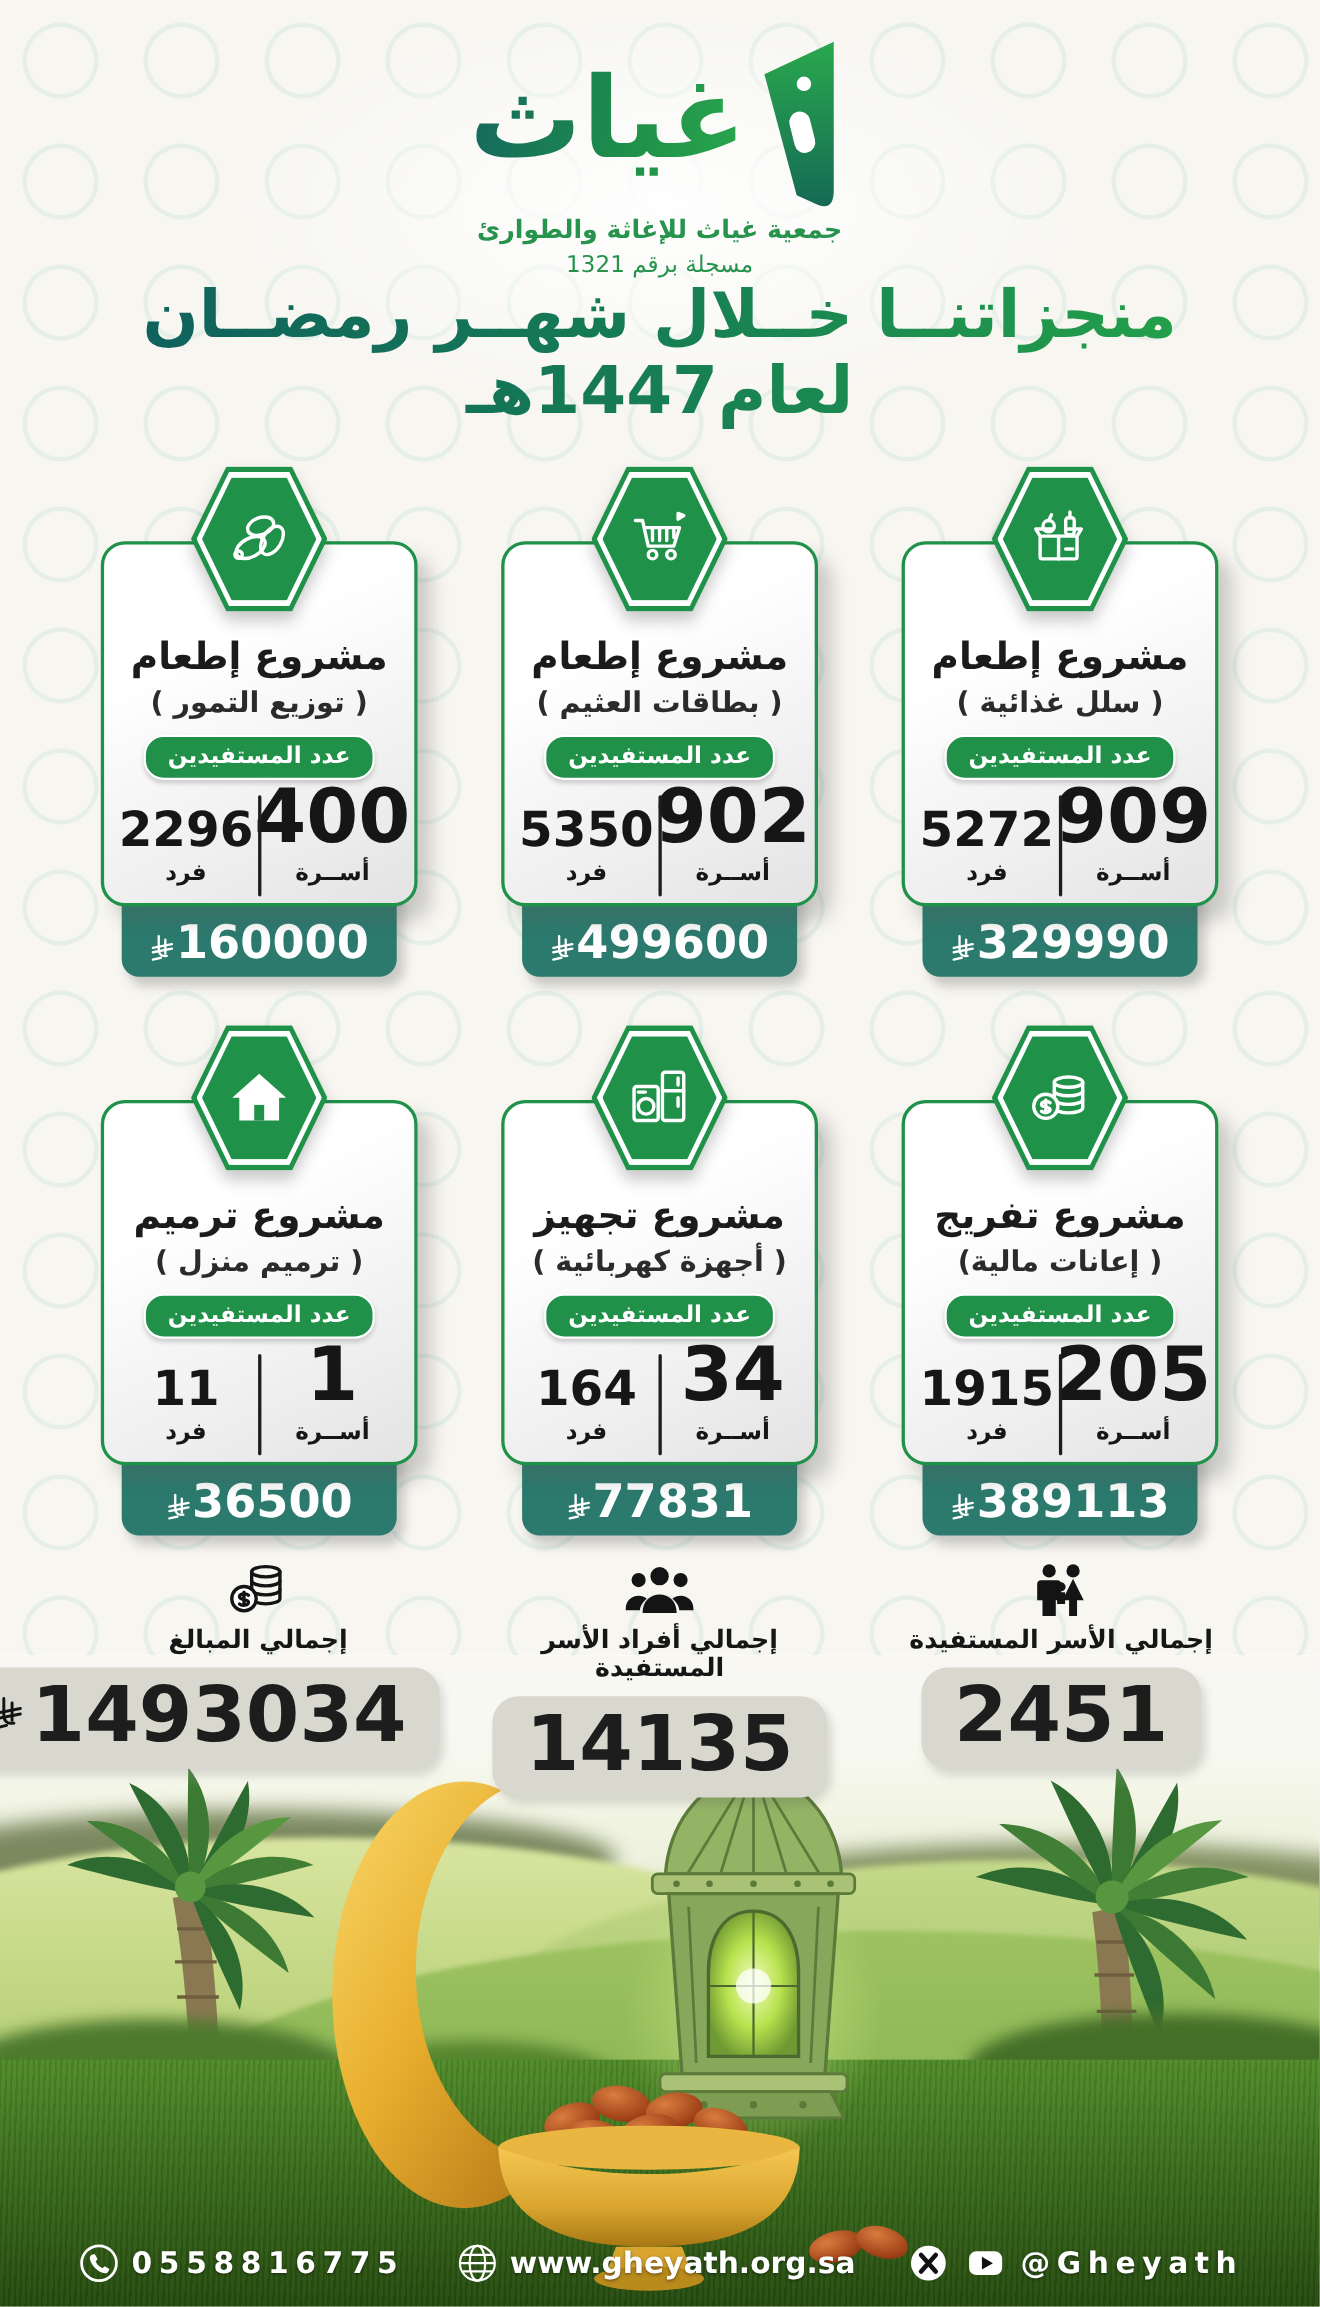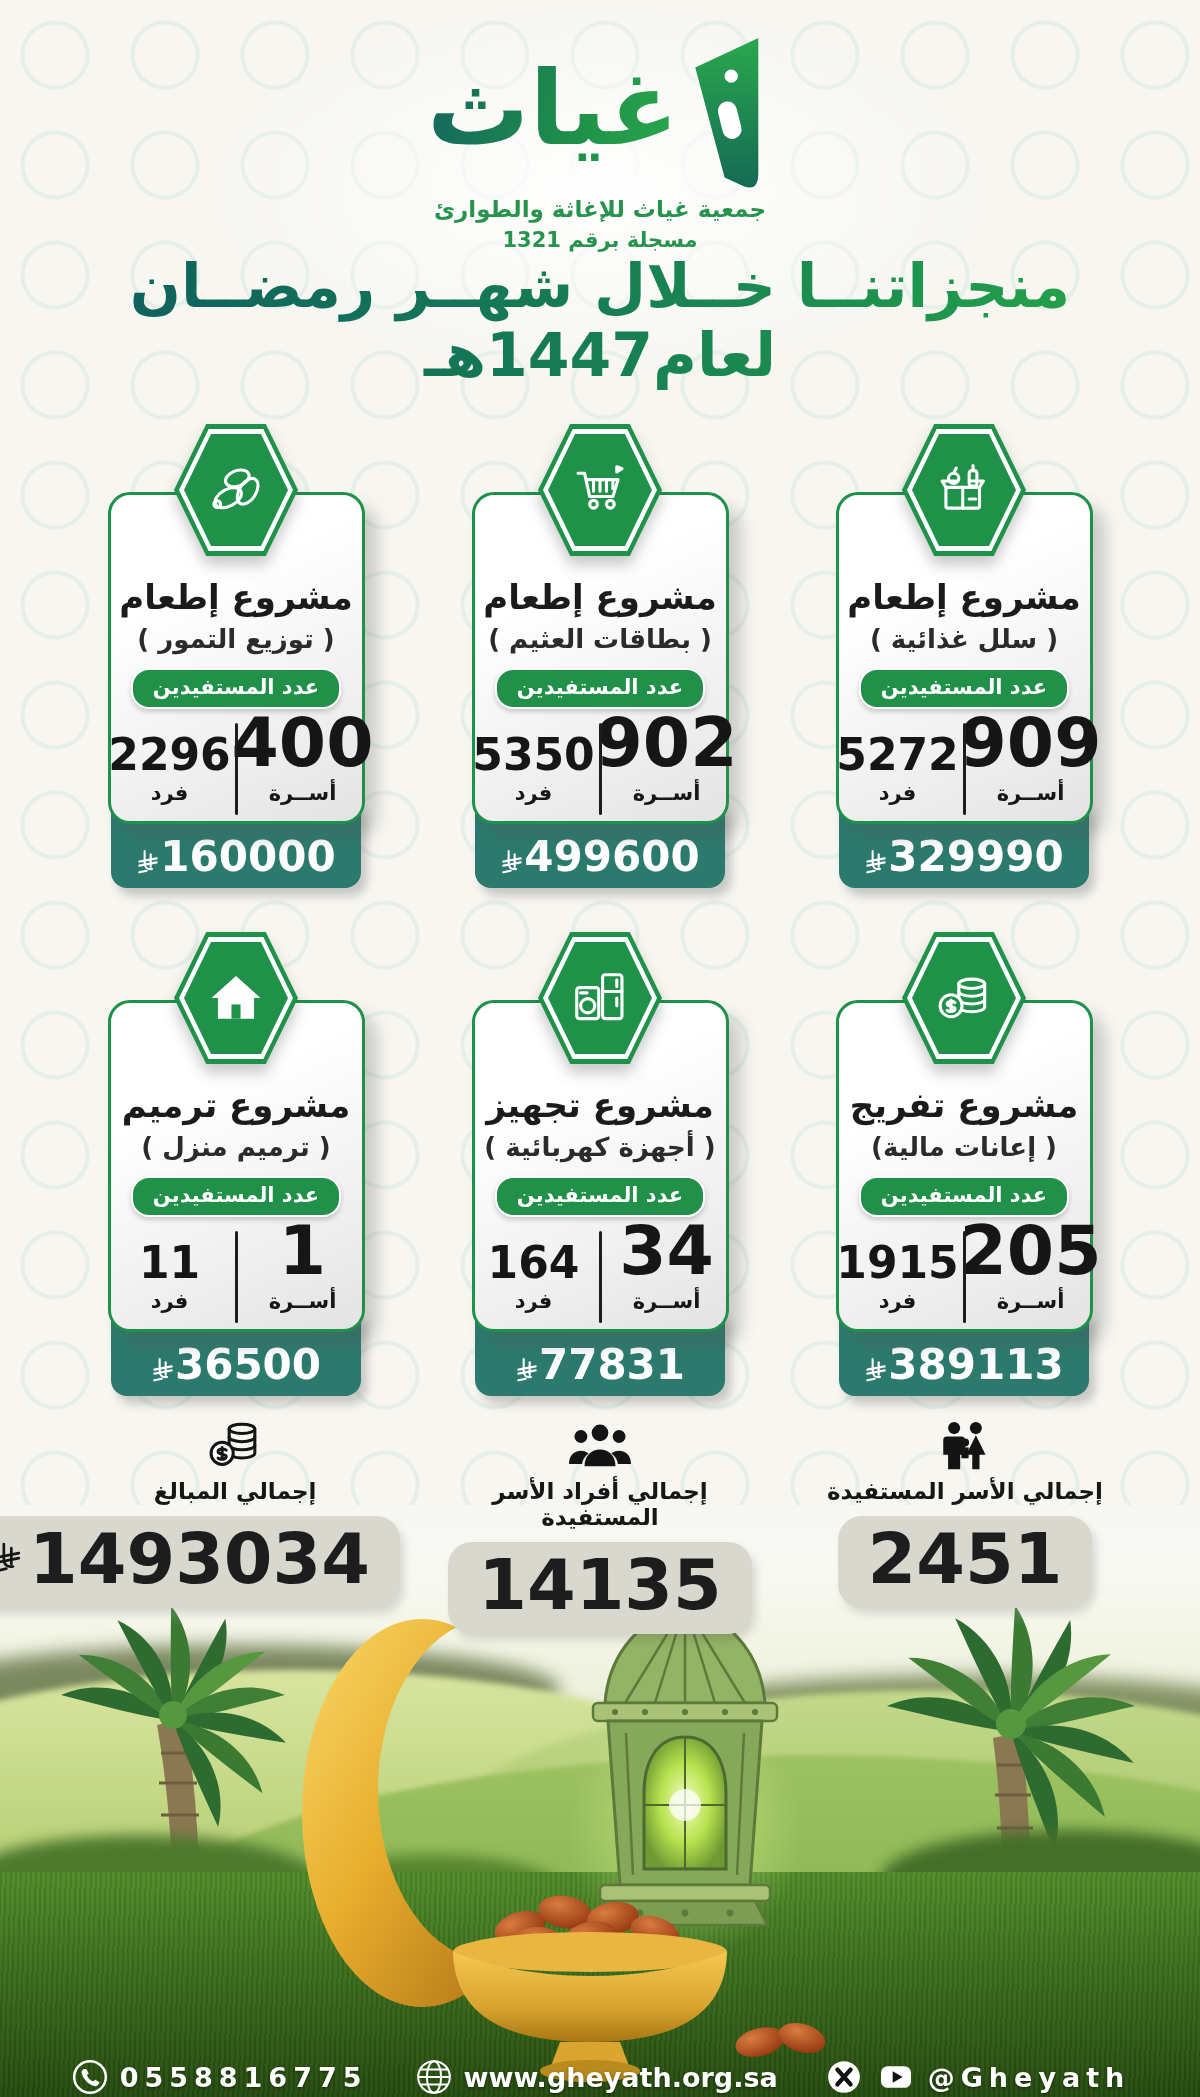--- a/index.html
+++ b/index.html
@@ -24,31 +24,31 @@
   .logo-word{
     font-size:102px; font-weight:700; line-height:1;
     color:#1d8a55;
     background:linear-gradient(100deg,#156a5d 5%,#1f9149 60%,#2aa84d);
     -webkit-background-clip:text; background-clip:text; -webkit-text-fill-color:transparent;
     padding-bottom:18px;
     text-decoration:underline;
   }
   .logo-mark{ margin-left:6px; }
   .org-line1{ font-size:23px; font-weight:700; color:#27934d; margin-top:-16px;}
-  .org-line2{ font-size:21px; font-weight:700; color:#27934d; margin-top:6px;}
+  .org-line2{ font-size:21px; font-weight:400; color:#27934d; margin-top:6px;}
   .main-title{
     font-size:60px; font-weight:800; line-height:1.15;
     color:#157055;
     background:linear-gradient(90deg,#0e5a60 0%,#157a55 45%,#27a847 100%);
     -webkit-background-clip:text; background-clip:text; -webkit-text-fill-color:transparent;
   }
   .cards-row{ display:flex; justify-content:space-between; padding:0 92px; }
   .row1{ margin-top:34px; }
   .row2{ margin-top:44px; }
-  .card-unit{ width:288px; display:flex; flex-direction:column;align-items:center; }
+  .card-unit{ width:288px; display:flex; flex-direction:column; }
   .hex{ position:relative; width:124px; height:132px; margin:0 auto -64px; z-index:3;
         filter:drop-shadow(0 9px 7px rgba(40,40,40,.25)); }
   .hex i{ position:absolute; display:block;
         clip-path:polygon(26% 0,74% 0,100% 50%,74% 100%,26% 100%,0 50%); }
   .hex .h-outer{ inset:0; background:#1f9149; }
   .hex .h-mid{ inset:5px; background:#ffffff; }
   .hex .h-inner{ inset:10px; background:#1f9149; display:flex; align-items:center; justify-content:center; }
   .card-box{
     position:relative; z-index:2; height:332px;
     border:3px solid #1f9149; border-radius:22px;
@@ -111,21 +111,21 @@
       linear-gradient(#4f8a28 0%,#3a6c1c 45%,#24490e 100%);
   }
   .palm{ position:absolute; z-index:2; }
   .palm-left{ left:25px; top:48px; }
   .palm-right{ right:5px; top:55px; }
   .crescent{ position:absolute; left:300px; top:112px; z-index:6; }
   .lantern{ position:absolute; left:560px; top:48px; z-index:5; }
   .bowl{ position:absolute; left:425px; top:385px; z-index:7; }
   .loose-dates{ position:absolute; left:728px; top:505px; z-index:7; }
   .contact-bar{
-    position:absolute; left:0; bottom:0; width:100%; z-index:8;
+    position:absolute; left:0; bottom:20px; width:100%; z-index:8;
     display:flex; direction:ltr; justify-content:center; align-items:center; gap:10px;
     color:#ffffff; text-shadow:0 1px 3px rgba(0,0,0,.5);
   }
   .contact-bar .txt{ font-size:27px; font-weight:600; }
   .sp{ letter-spacing:6px; }
   .gap-lg{ width:26px; }
 </style>
 </head>
 <body>
 

